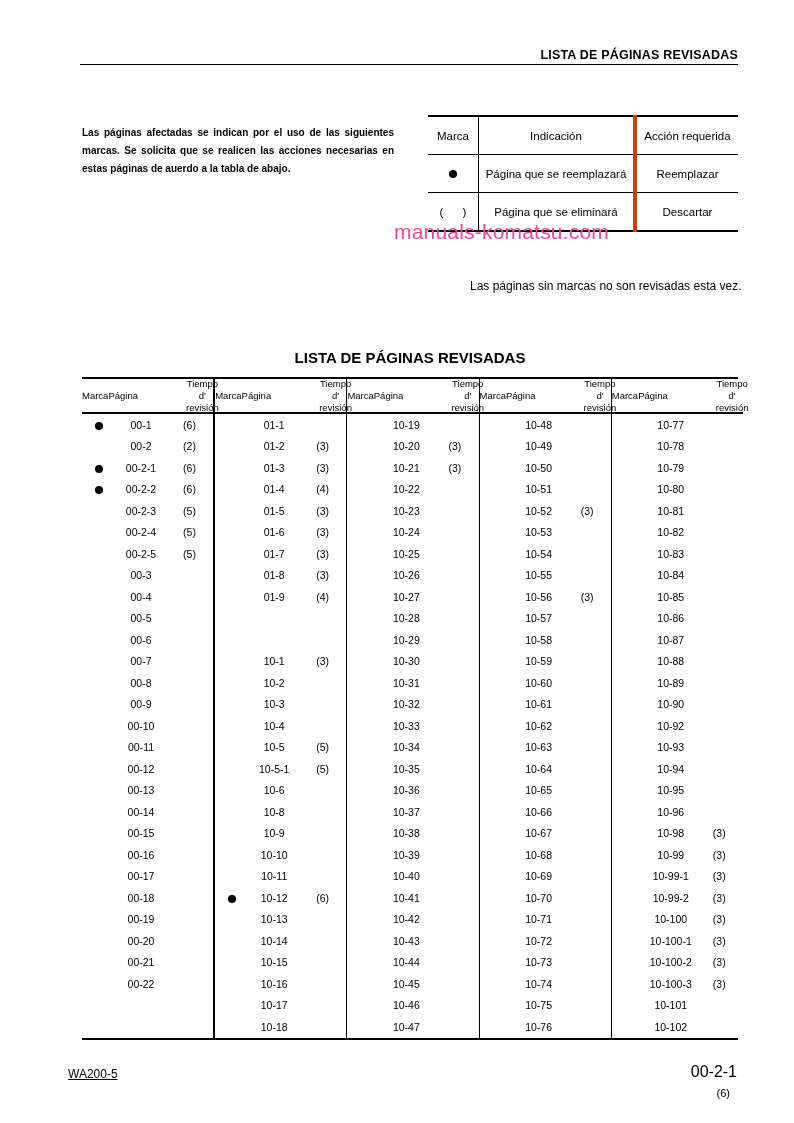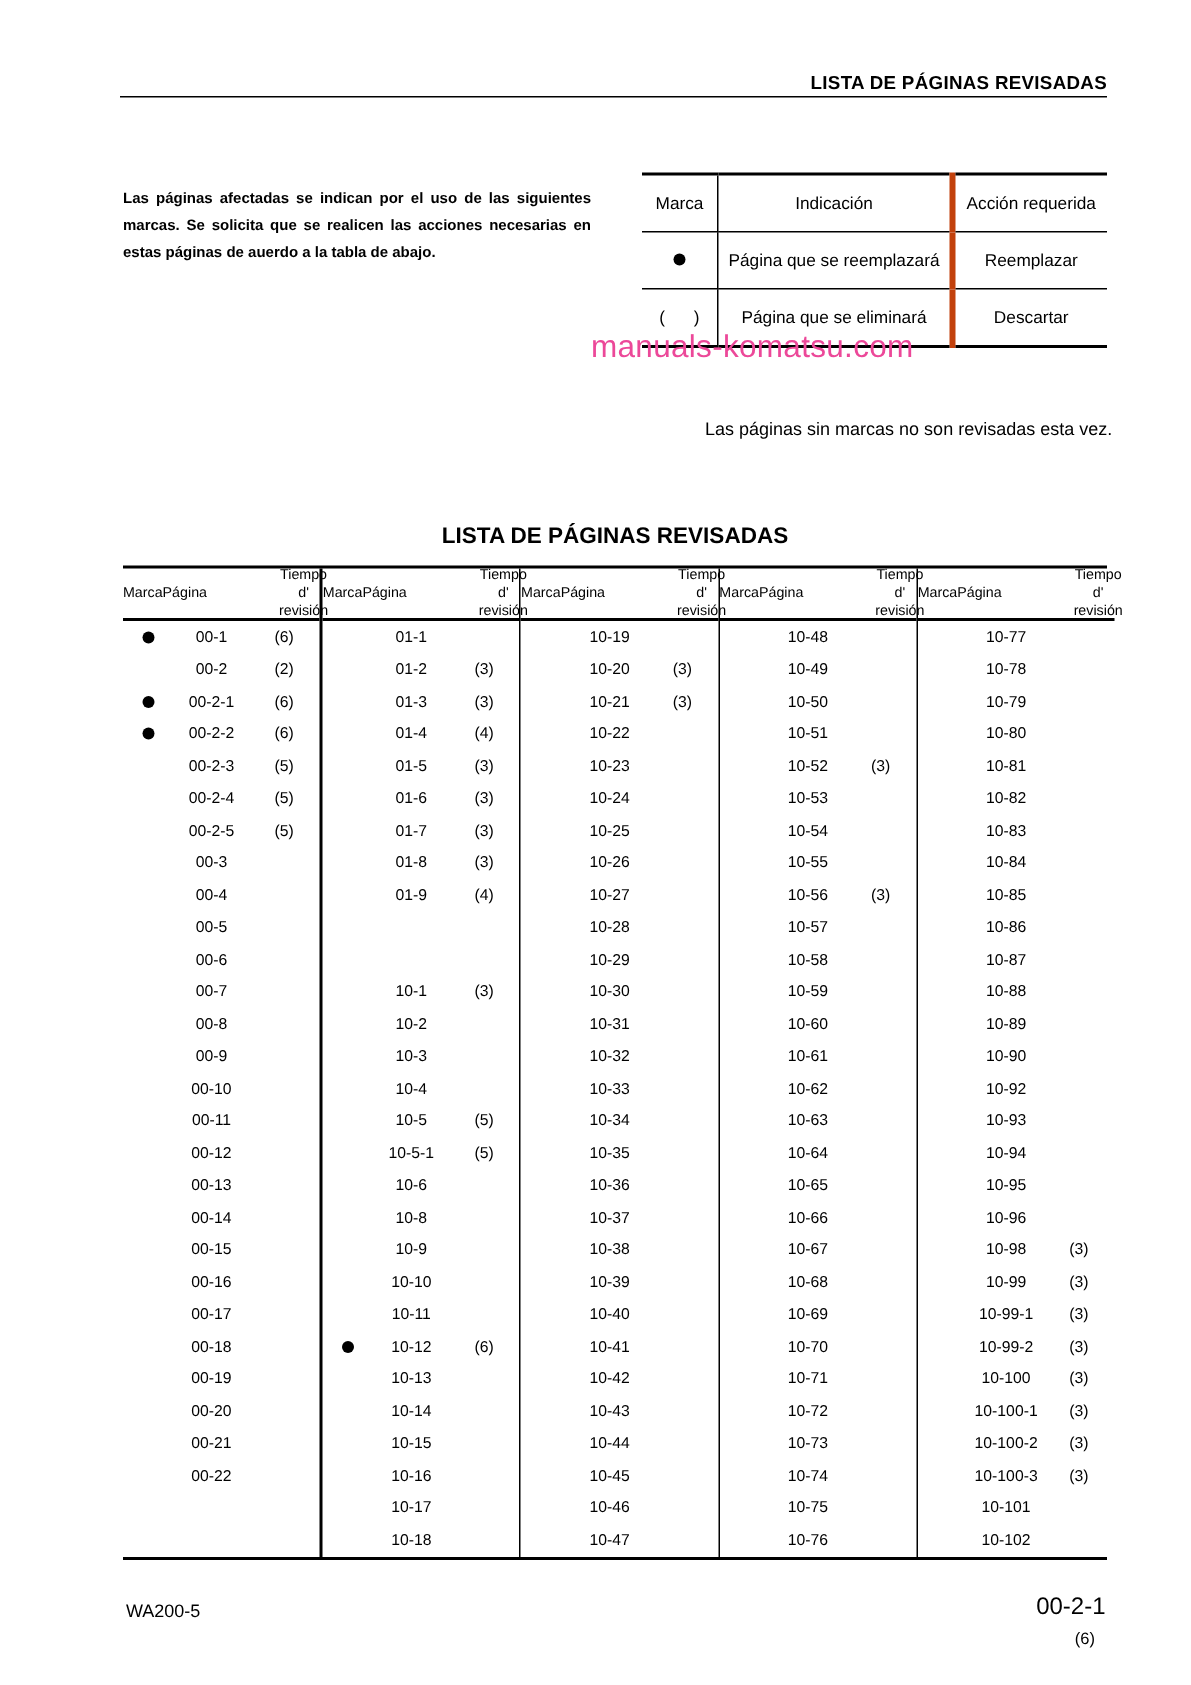--- a/index.html
+++ b/index.html
@@ -67,21 +67,21 @@
       display: flex; height: 33px; border-bottom: 2px solid #000;
       font-size: 9.5px; align-items: center;
     }
     .ghead .hm { width: 34px; text-align: center; }
     .ghead .hp { width: 50px; text-align: center; }
     .ghead .ht { width: 47px; text-align: center; line-height: 12px; padding-right: 1px; margin-left: 48px; }
     .row { display: flex; height: 21.5px; align-items: center; font-size: 10.5px; }
     .row .m { width: 34px; text-align: center; }
     .row .p { width: 50px; text-align: center; }
     .row .t { width: 47px; text-align: center; }
-    .footer-left { position: absolute; left: 84px; top: 1067px; font-size: 12px; }
+    .footer-left { position: absolute; left: 68px; top: 1067px; font-size: 12px; text-decoration: underline; }
     .footer-right { position: absolute; right: 57px; top: 1063px; font-size: 16px; }
     .footer-rev { position: absolute; right: 64px; top: 1087px; font-size: 11px; }
   </style>
 </head>
 <body>
 
 <div class="header-title">LISTA DE PÁGINAS REVISADAS</div>
 <div class="header-rule"></div>
 
 <p class="intro">Las páginas afectadas se indican por el uso de las siguientes marcas. Se solicita que se realicen las acciones necesarias en estas páginas de auerdo a la tabla de abajo.</p>

